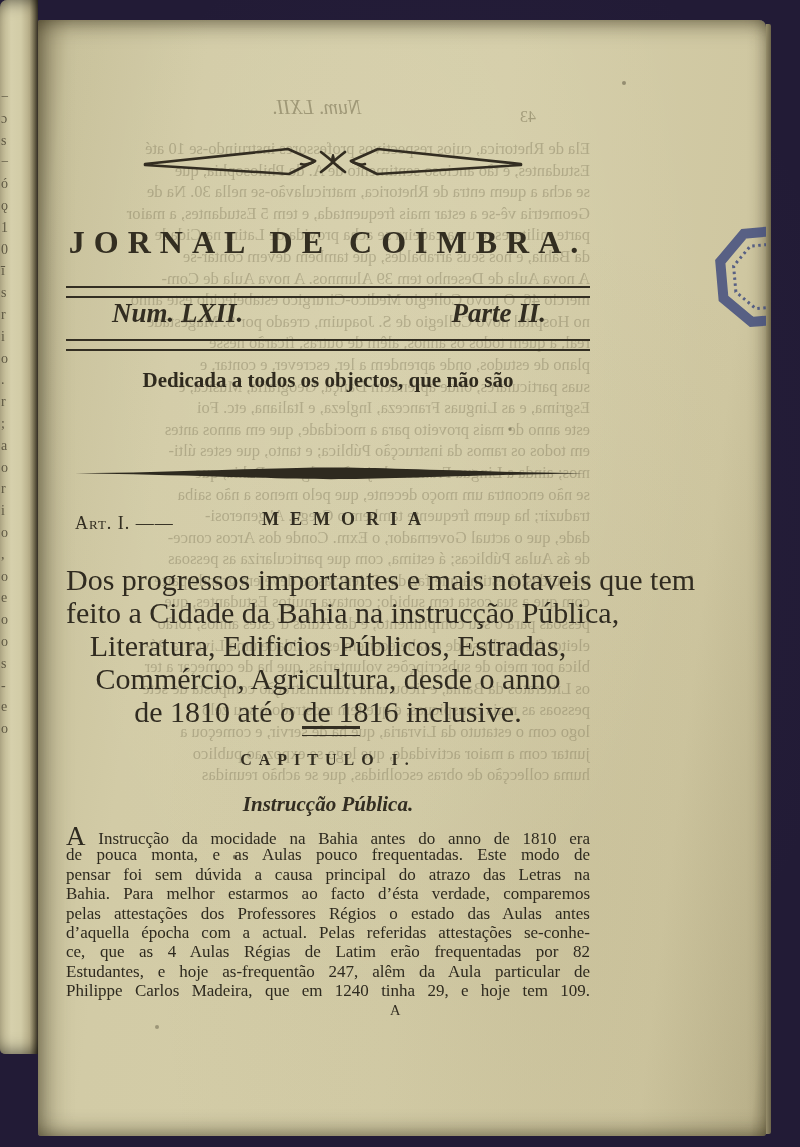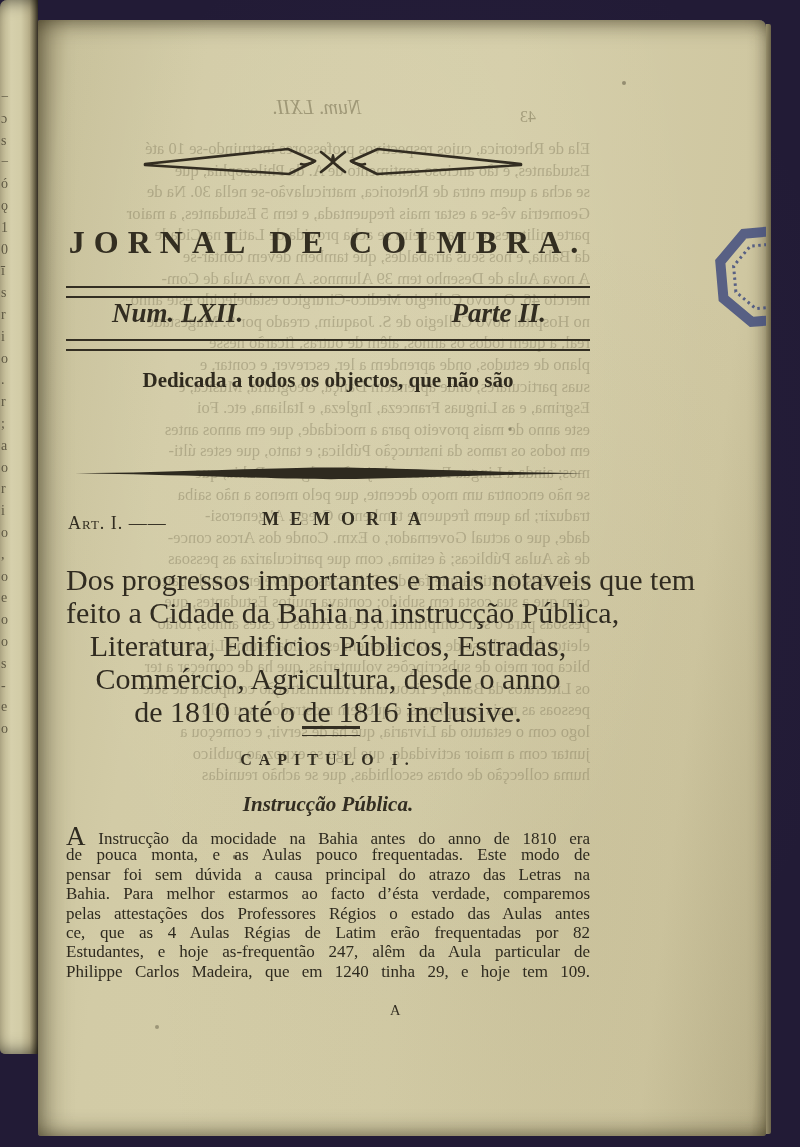--- a/index.html
+++ b/index.html
@@ -52,21 +52,21 @@
   .short-rule{left:264px;top:706px;width:58px;height:6px;
     border-top:3.5px solid #332e22;border-bottom:1.5px solid #332e22;}
 
   
   .masthead{top:204px;text-align:center;font-size:32px;font-weight:bold;
     letter-spacing:9px;white-space:nowrap;color:#332e21;}
   .issue-row{top:278px;display:flex;justify-content:space-between;
     padding:0 44px 0 46px;box-sizing:border-box;font-style:italic;font-size:27px;font-weight:600;}
   .dedication{top:347px;text-align:center;font-size:21px;line-height:26.5px;font-weight:600;color:#2f2a1e;}
   .art-row{top:489px;height:32px;}
-  .art-label{position:absolute;left:2px;top:4px;font-variant:small-caps;font-size:18px;letter-spacing:1px;}
+  .art-label{position:absolute;left:9px;top:4px;font-variant:small-caps;font-size:18px;letter-spacing:1px;}
   .memoria{position:absolute;left:196px;top:0;font-size:18px;font-weight:bold;letter-spacing:11px;white-space:nowrap;}
   .subtitle{top:543px;text-align:center;}
   .sub-line{font-size:30px;line-height:33px;height:33px;white-space:nowrap;color:#302b20;}
   .chapter{top:731px;text-align:center;font-size:16px;font-weight:600;letter-spacing:7px;white-space:nowrap;}
   .chapter-sub{top:772px;text-align:center;font-style:italic;font-size:21px;font-weight:600;}
   .body-block{top:806px;}
   .bline{font-size:17px;line-height:19.4px;height:19.4px;
     text-align:justify;text-align-last:justify;overflow:visible;color:#2e2a1f;}
   .initA{font-size:27px;line-height:19.4px;position:relative;top:1px;font-weight:500;}
   .sig{left:352px;top:982px;font-size:14.5px;}
@@ -210,20 +210,21 @@
 
     <div class="layer tb chapter">CAPITULO I.</div>
     <div class="layer tb chapter-sub">Instrucção Pública.</div>
 
     <div class="layer tb body-block">
       <div class="bline"><span class="initA">A</span> <span>Instrucção da mocidade na Bahia antes do anno de 1810 era</span></div>
       <div class="bline">de pouca monta, e as Aulas pouco frequentadas. Este modo de</div>
       <div class="bline">pensar foi sem dúvida a causa principal do atrazo das Letras na</div>
       <div class="bline">Bahia. Para melhor estarmos ao facto d’ésta verdade, comparemos</div>
       <div class="bline">pelas attestações dos Professores Régios o estado das Aulas antes</div>
+      <div class="bline">d’aquella épocha com a actual. Pelas referidas attestações se-conhe-</div>
       <div class="bline">ce, que as 4 Aulas Régias de Latim erão frequentadas por 82</div>
       <div class="bline">Estudantes, e hoje as-frequentão 247, alêm da Aula particular de</div>
       <div class="bline">Philippe Carlos Madeira, que em 1240 tinha 29, e hoje tem 109.</div>
     </div>
 
     <div class="layer sig">A</div>
 
     <svg class="stamp" width="125" height="104" viewBox="0 0 125 104">
       <polygon points="104.3,70.4 78.4,96.3 41.6,96.3 15.7,70.4 15.7,33.6 41.6,7.7 78.4,7.7 104.3,33.6" fill="none" stroke="#3e4a7e" stroke-width="10"></polygon>
       <polygon points="91.4,65 73,83.4 47,83.4 28.6,65 28.6,39 47,20.6 73,20.6 91.4,39" fill="none" stroke="#3e4a7e" stroke-width="3" stroke-dasharray="2.5 3.5"></polygon>

